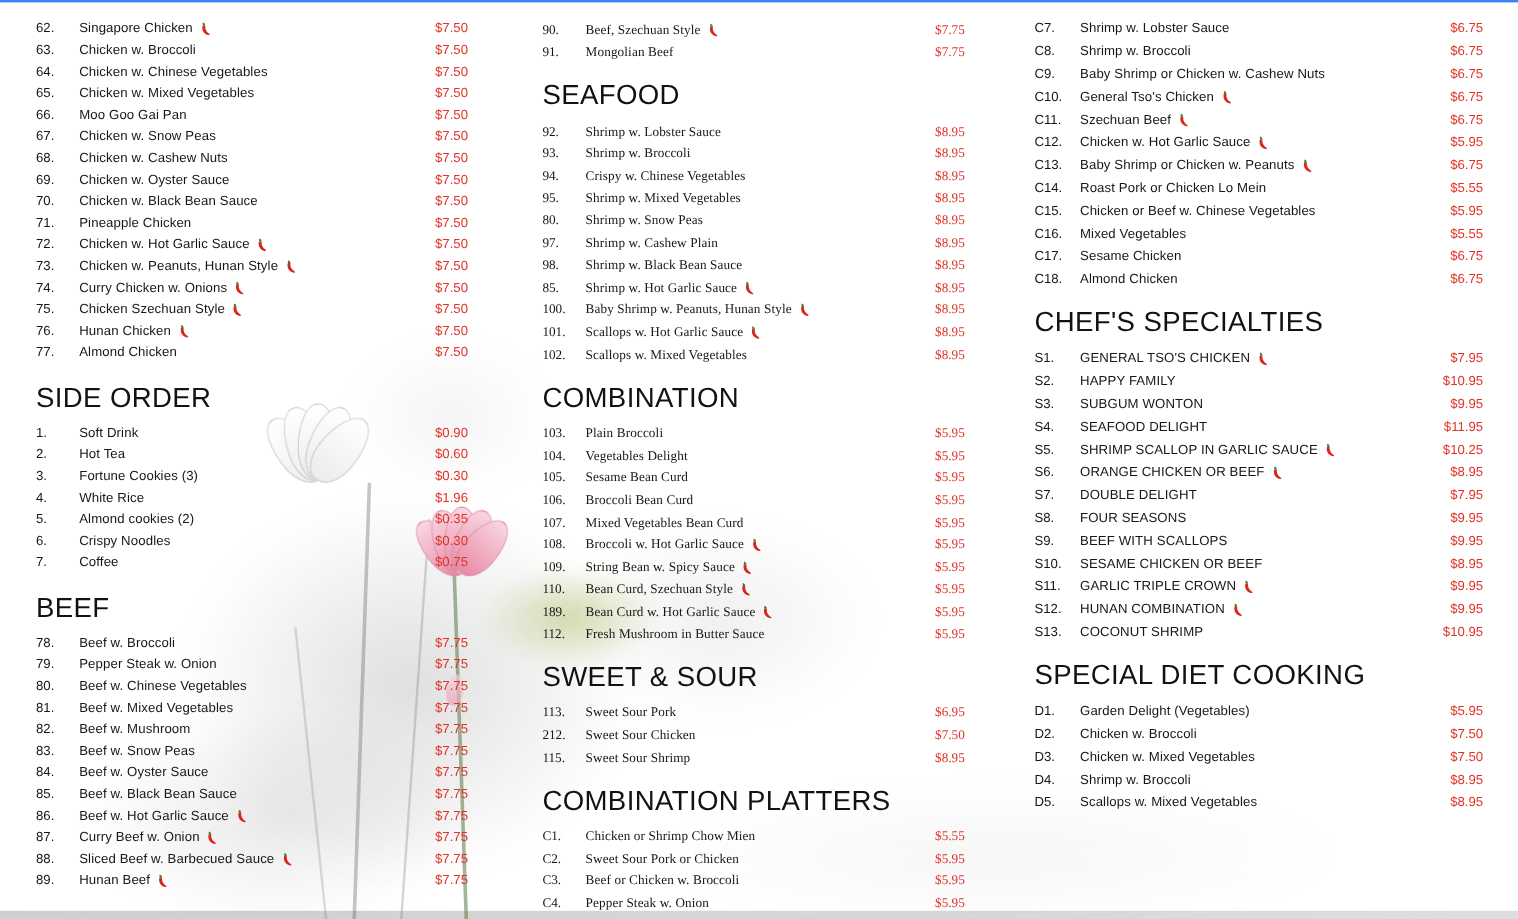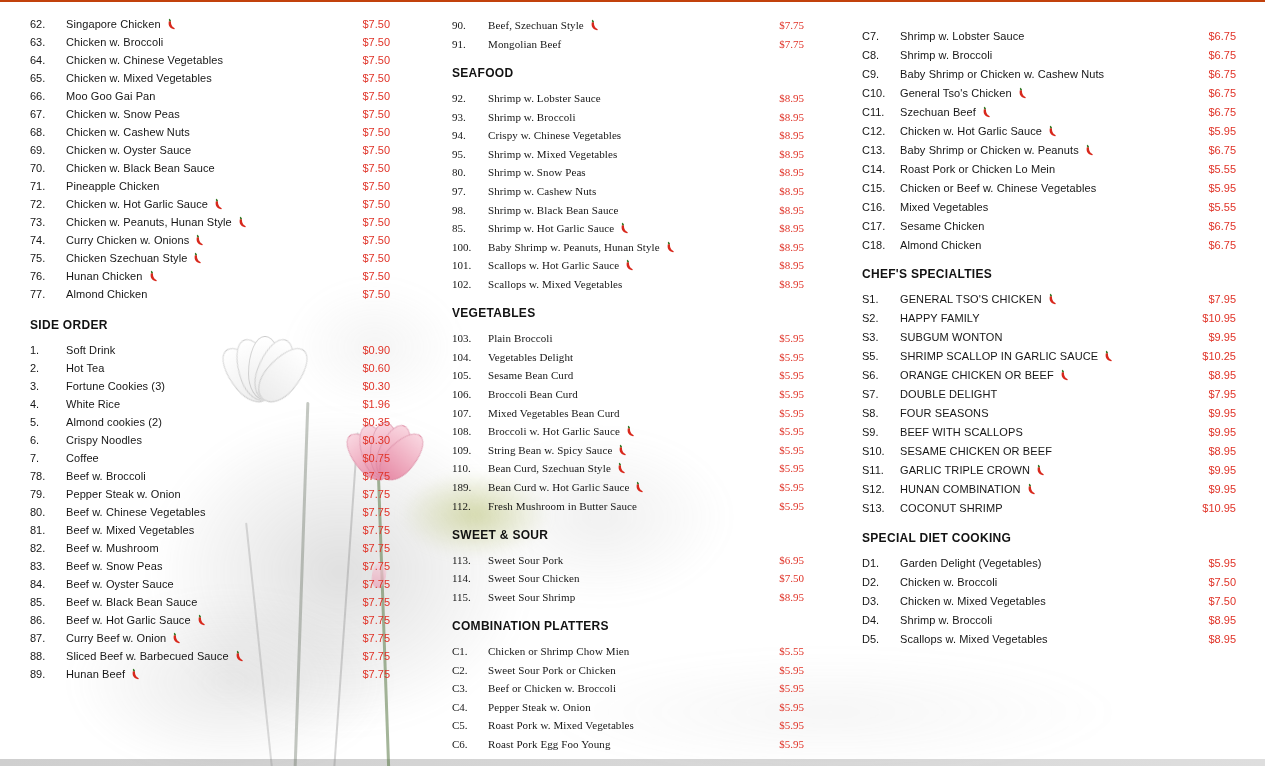--- a/index.html
+++ b/index.html
@@ -3,43 +3,43 @@
 <meta charset="utf-8">
 <style>
   :root{ --price:#e03328; --ink:#161616; }
   *{ box-sizing:border-box; }
   html,body{ margin:0; padding:0; }
   body{
     width:1265px; height:766px; background:#ffffff;
     font-family:"Liberation Sans", sans-serif; color:var(--ink);
     position:relative; overflow:hidden;
   }
-  .page{ position:absolute; inset:0; border-top:2px solid #c2410c; }
+  .page{ position:absolute; inset:0; border-top:2px solid #3b82f6; }
   .bottom-strip{
     position:absolute; left:0; right:0; bottom:0; height:7px;
     background:linear-gradient(to right,#cfcfcf,#dedede);
   }
 
   
   .col{ position:absolute; z-index:2; }
   .col-1{ left:30px;  top:13px; width:360px; }
   .col-2{ left:452px; top:14px; width:352px; }
-  .col-3{ left:862px; top:24px; width:374px; }
+  .col-3{ left:862px; top:12px; width:374px; }
 
   .row{ display:flex; align-items:center; height:18px; font-size:11px; }
   .col-2 .row{ height:18.6px;font-family:Liberation Serif, serif; }
   .col-3 .row{ height:19px; }
   .num{ flex:0 0 36px; }
   .col-3 .num{ flex:0 0 38px; }
   .name{ white-space:nowrap; letter-spacing:.1px; }
   .chili{ margin-left:5px; display:inline-flex; align-items:center; }
   .price{ margin-left:auto; color:var(--price); }
 
   .section-title{
-    font-size:12px; font-weight:700; letter-spacing:.3px; color:#121212;
+    font-size:23px; font-weight:400; letter-spacing:.3px; color:#121212;
     margin:14px 0 9px; line-height:1.05;
   }
   .col-1 .section-title{ margin:16px 0 9px; }
 
   
   .art{ position:absolute; inset:0; z-index:1; pointer-events:none; }
   .wash{ position:absolute; border-radius:50%; filter:blur(10px); }
   .leaf-wash{ position:absolute; border-radius:50%; filter:blur(6px); }
   .stem{ position:absolute; border-radius:3px; }
   .flower{ position:absolute; width:140px; height:100px; }
@@ -249,20 +249,21 @@
       <div class="row">
         <span class="num">6.</span>
         <span class="name">Crispy Noodles</span>
         <span class="price">$0.30</span>
       </div>
       <div class="row">
         <span class="num">7.</span>
         <span class="name">Coffee</span>
         <span class="price">$0.75</span>
       </div>
+      <div class="section-title">BEEF</div>
       <div class="row">
         <span class="num">78.</span>
         <span class="name">Beef w. Broccoli</span>
         <span class="price">$7.75</span>
       </div>
       <div class="row">
         <span class="num">79.</span>
         <span class="name">Pepper Steak w. Onion</span>
         <span class="price">$7.75</span>
       </div>
@@ -379,21 +380,21 @@
         <span class="name">Shrimp w. Mixed Vegetables</span>
         <span class="price">$8.95</span>
       </div>
       <div class="row">
         <span class="num">80.</span>
         <span class="name">Shrimp w. Snow Peas</span>
         <span class="price">$8.95</span>
       </div>
       <div class="row">
         <span class="num">97.</span>
-        <span class="name">Shrimp w. Cashew Nuts</span>
+        <span class="name">Shrimp w. Cashew Plain</span>
         <span class="price">$8.95</span>
       </div>
       <div class="row">
         <span class="num">98.</span>
         <span class="name">Shrimp w. Black Bean Sauce</span>
         <span class="price">$8.95</span>
       </div>
       <div class="row">
         <span class="num">85.</span>
         <span class="name">Shrimp w. Hot Garlic Sauce</span>
@@ -425,21 +426,21 @@
             <path d="M3.7 0.8 C5.1 1.2 6 2.3 6 3.7 L3.9 3.8 C3.3 2.9 3.4 1.7 3.7 0.8 Z" fill="#3a7d2c"></path>
           </svg>
         </span>
         <span class="price">$8.95</span>
       </div>
       <div class="row">
         <span class="num">102.</span>
         <span class="name">Scallops w. Mixed Vegetables</span>
         <span class="price">$8.95</span>
       </div>
-      <div class="section-title">VEGETABLES</div>
+      <div class="section-title">COMBINATION</div>
       <div class="row">
         <span class="num">103.</span>
         <span class="name">Plain Broccoli</span>
         <span class="price">$5.95</span>
       </div>
       <div class="row">
         <span class="num">104.</span>
         <span class="name">Vegetables Delight</span>
         <span class="price">$5.95</span>
       </div>
@@ -507,21 +508,21 @@
         <span class="name">Fresh Mushroom in Butter Sauce</span>
         <span class="price">$5.95</span>
       </div>
       <div class="section-title">SWEET &amp; SOUR</div>
       <div class="row">
         <span class="num">113.</span>
         <span class="name">Sweet Sour Pork</span>
         <span class="price">$6.95</span>
       </div>
       <div class="row">
-        <span class="num">114.</span>
+        <span class="num">212.</span>
         <span class="name">Sweet Sour Chicken</span>
         <span class="price">$7.50</span>
       </div>
       <div class="row">
         <span class="num">115.</span>
         <span class="name">Sweet Sour Shrimp</span>
         <span class="price">$8.95</span>
       </div>
       <div class="section-title">COMBINATION PLATTERS</div>
       <div class="row">
@@ -656,20 +657,25 @@
         <span class="num">S2.</span>
         <span class="name">HAPPY FAMILY</span>
         <span class="price">$10.95</span>
       </div>
       <div class="row">
         <span class="num">S3.</span>
         <span class="name">SUBGUM WONTON</span>
         <span class="price">$9.95</span>
       </div>
       <div class="row">
+        <span class="num">S4.</span>
+        <span class="name">SEAFOOD DELIGHT</span>
+        <span class="price">$11.95</span>
+      </div>
+      <div class="row">
         <span class="num">S5.</span>
         <span class="name">SHRIMP SCALLOP IN GARLIC SAUCE</span>
         <span class="chili">
           <svg viewBox="0 0 12 14" width="10" height="12" aria-hidden="true">
             <path d="M3.4 3.6 C2.3 8.6 4.6 12.1 9.6 13.3 C10.7 13.5 10.9 12.5 10 11.9 C6.7 9.9 5.7 7.1 6 3.7 Z" fill="#d8281c"></path>
             <path d="M3.7 0.8 C5.1 1.2 6 2.3 6 3.7 L3.9 3.8 C3.3 2.9 3.4 1.7 3.7 0.8 Z" fill="#3a7d2c"></path>
           </svg>
         </span>
         <span class="price">$10.25</span>
       </div>

